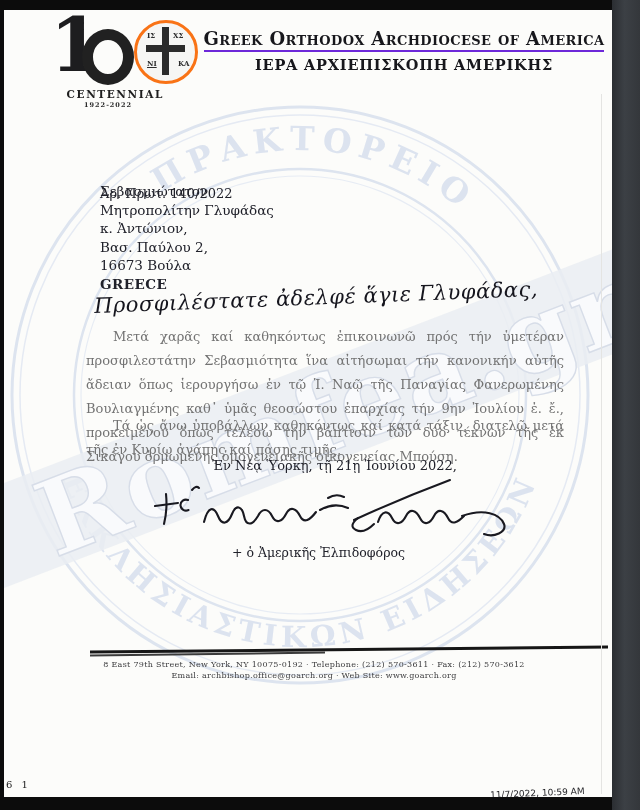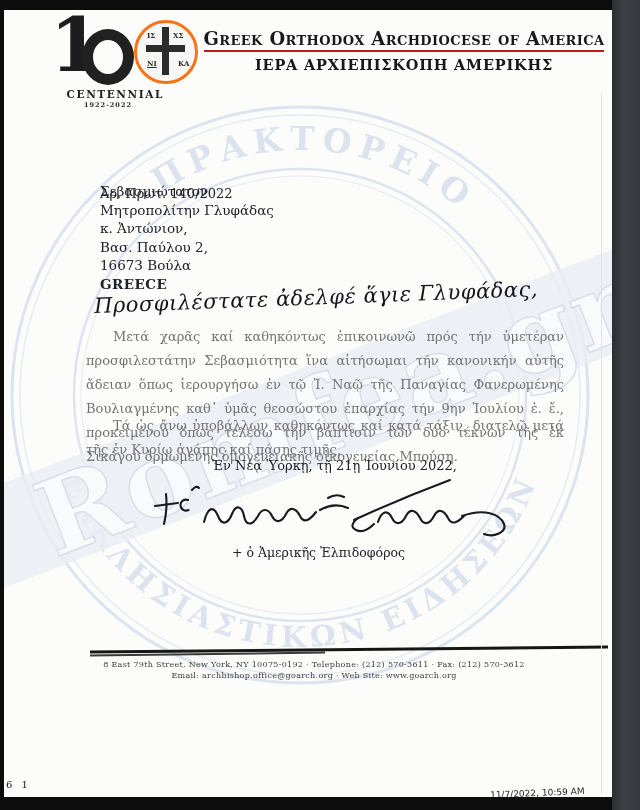--- a/index.html
+++ b/index.html
@@ -28,21 +28,21 @@
   .seal-l{position:absolute;font-size:7px;font-weight:700;color:#2b2b2b;}
   .seal-l.tl{left:10px;top:8px;} .seal-l.tr{left:36px;top:8px;}
   .seal-l.bl{left:10px;top:36px;text-decoration:underline;} .seal-l.br{left:41px;top:36px;}
   .logo-cent{position:absolute;left:2px;top:70px;width:112px;text-align:right;
     font-size:10.5px;font-weight:700;letter-spacing:1.6px;color:#1f1f1f;}
   .logo-years{position:absolute;left:2px;top:83px;width:112px;text-align:center;
     font-size:6.5px;font-weight:700;letter-spacing:1px;color:#2a2a2a;}
 
   .org{left:196px;top:18px;width:408px;text-align:center;color:#17171c;}
   .org-en{display:inline-block;font-variant:small-caps;font-weight:600;font-size:18px;
-    letter-spacing:0.4px;border-bottom:2px solid #b91c1c;padding-bottom:1px;}
+    letter-spacing:0.4px;border-bottom:2px solid #6d28d9;padding-bottom:1px;}
   .org-gr{margin-top:4px;font-size:14.5px;font-weight:600;letter-spacing:0.8px;}
 
   .office{left:56px;top:86px;color:#4e5565;filter:blur(0.3px);}
   .office div{font-size:7.5px;letter-spacing:1.3px;font-weight:600;}
   .office .l2{margin-top:3px;margin-left:12px;}
 
   
   .ref{left:96px;top:145px;font-size:13px;color:#20212a;margin-top:31px;}
   .addr{left:96px;top:172px;font-size:13.5px;line-height:18.5px;color:#20212a;}
   .addr .bold{font-weight:700;letter-spacing:0.5px;}

